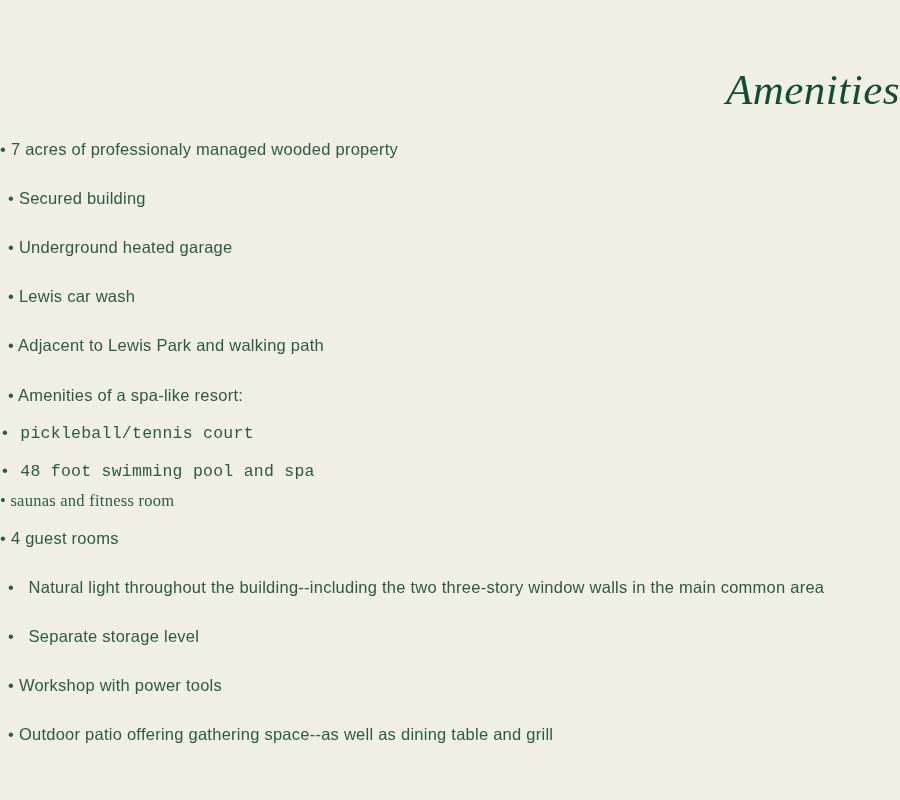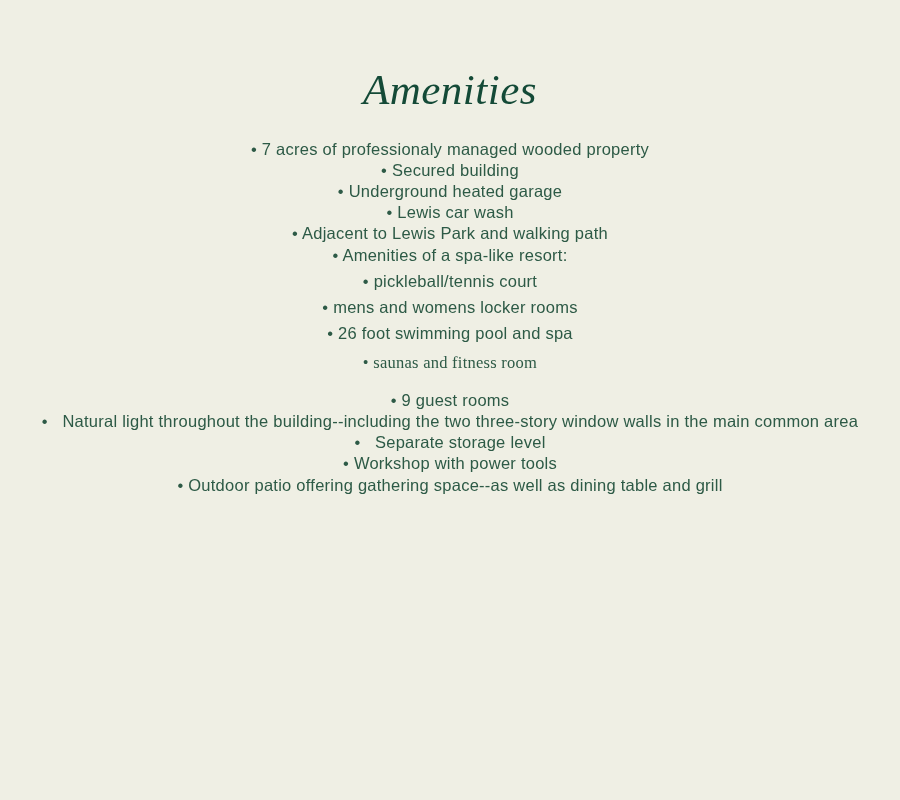--- a/index.html
+++ b/index.html
@@ -22,48 +22,48 @@
     background: #efefe4;
     box-sizing: border-box;
   }
 
   .page-title {
     font-family: "Liberation Serif", "DejaVu Serif", serif;
     font-style: italic;
     font-weight: 400;
     font-size: 43px;
     color: #144a37;
-    text-align: center;
+    text-align: right;
     letter-spacing: 0.5px;
     margin: 0;
     padding-top: 68px;
     line-height: 1.0;
   }
 
   .amenities-list {
     list-style: none;
     margin: 0;
     padding: 0;
     text-align: center;
     color: #2d5a46;
     font-size: 16.5px;
     font-weight: 400;
     letter-spacing: 0.25px;
   }
 
   .amenity-item {
-    text-align: center;
+    text-align: left;
     color: #2d5a46;
     line-height: 1.28;
     white-space: pre-wrap;
   }
 
   
-  .amenity-item.gap-main   { margin-top: 0; }
-  .amenity-item.gap-sub    { margin-top: 5px; }
+  .amenity-item.gap-main   { margin-top: 28px; padding-left: 8px; }
+  .amenity-item.gap-sub    { margin-top: 17px; font-family: Liberation Mono, monospace; }
   .amenity-item.gap-subtop { margin-top: 8px; font-family: Liberation Serif, serif; }
   .amenity-item.gap-wide   { margin-top: 17px; }
   .amenity-item.gap-first  { margin-top: 28px; }
 
   .bullet {
     display: inline;
   }
 
   .item-text {
     display: inline;
@@ -81,23 +81,22 @@
   <h1 class="page-title">Amenities</h1>
 
   <ul class="amenities-list">
       <li class="amenity-item gap-first"><span class="bullet">•</span> <span class="item-text">7 acres of professionaly managed wooded property</span></li>
       <li class="amenity-item gap-main"><span class="bullet">•</span> <span class="item-text">Secured building</span></li>
       <li class="amenity-item gap-main"><span class="bullet">•</span> <span class="item-text">Underground heated garage</span></li>
       <li class="amenity-item gap-main"><span class="bullet">•</span> <span class="item-text">Lewis car wash</span></li>
       <li class="amenity-item gap-main"><span class="bullet">•</span> <span class="item-text">Adjacent to Lewis Park and walking path</span></li>
       <li class="amenity-item gap-main"><span class="bullet">•</span> <span class="item-text">Amenities of a spa-like resort:</span></li>
       <li class="amenity-item gap-sub"><span class="bullet">•</span> <span class="item-text">pickleball/tennis court</span></li>
-      <li class="amenity-item gap-sub"><span class="bullet">•</span> <span class="item-text">mens and womens locker rooms</span></li>
-      <li class="amenity-item gap-sub"><span class="bullet">•</span> <span class="item-text">26 foot swimming pool and spa</span></li>
+      <li class="amenity-item gap-sub"><span class="bullet">•</span> <span class="item-text">48 foot swimming pool and spa</span></li>
       <li class="amenity-item gap-subtop"><span class="bullet">•</span> <span class="item-text">saunas and fitness room</span></li>
-      <li class="amenity-item gap-wide"><span class="bullet">•</span> <span class="item-text">9 guest rooms</span></li>
+      <li class="amenity-item gap-wide"><span class="bullet">•</span> <span class="item-text">4 guest rooms</span></li>
       <li class="amenity-item gap-main"><span class="bullet">•</span> <span class="item-text">  Natural light throughout the building--including the two three-story window walls in the main common area</span></li>
       <li class="amenity-item gap-main"><span class="bullet">•</span> <span class="item-text">  Separate storage level</span></li>
       <li class="amenity-item gap-main"><span class="bullet">•</span> <span class="item-text">Workshop with power tools</span></li>
       <li class="amenity-item gap-main"><span class="bullet">•</span> <span class="item-text">Outdoor patio offering gathering space--as well as dining table and grill</span></li>
     </ul>
 
 </div>
 
 </body></html>

